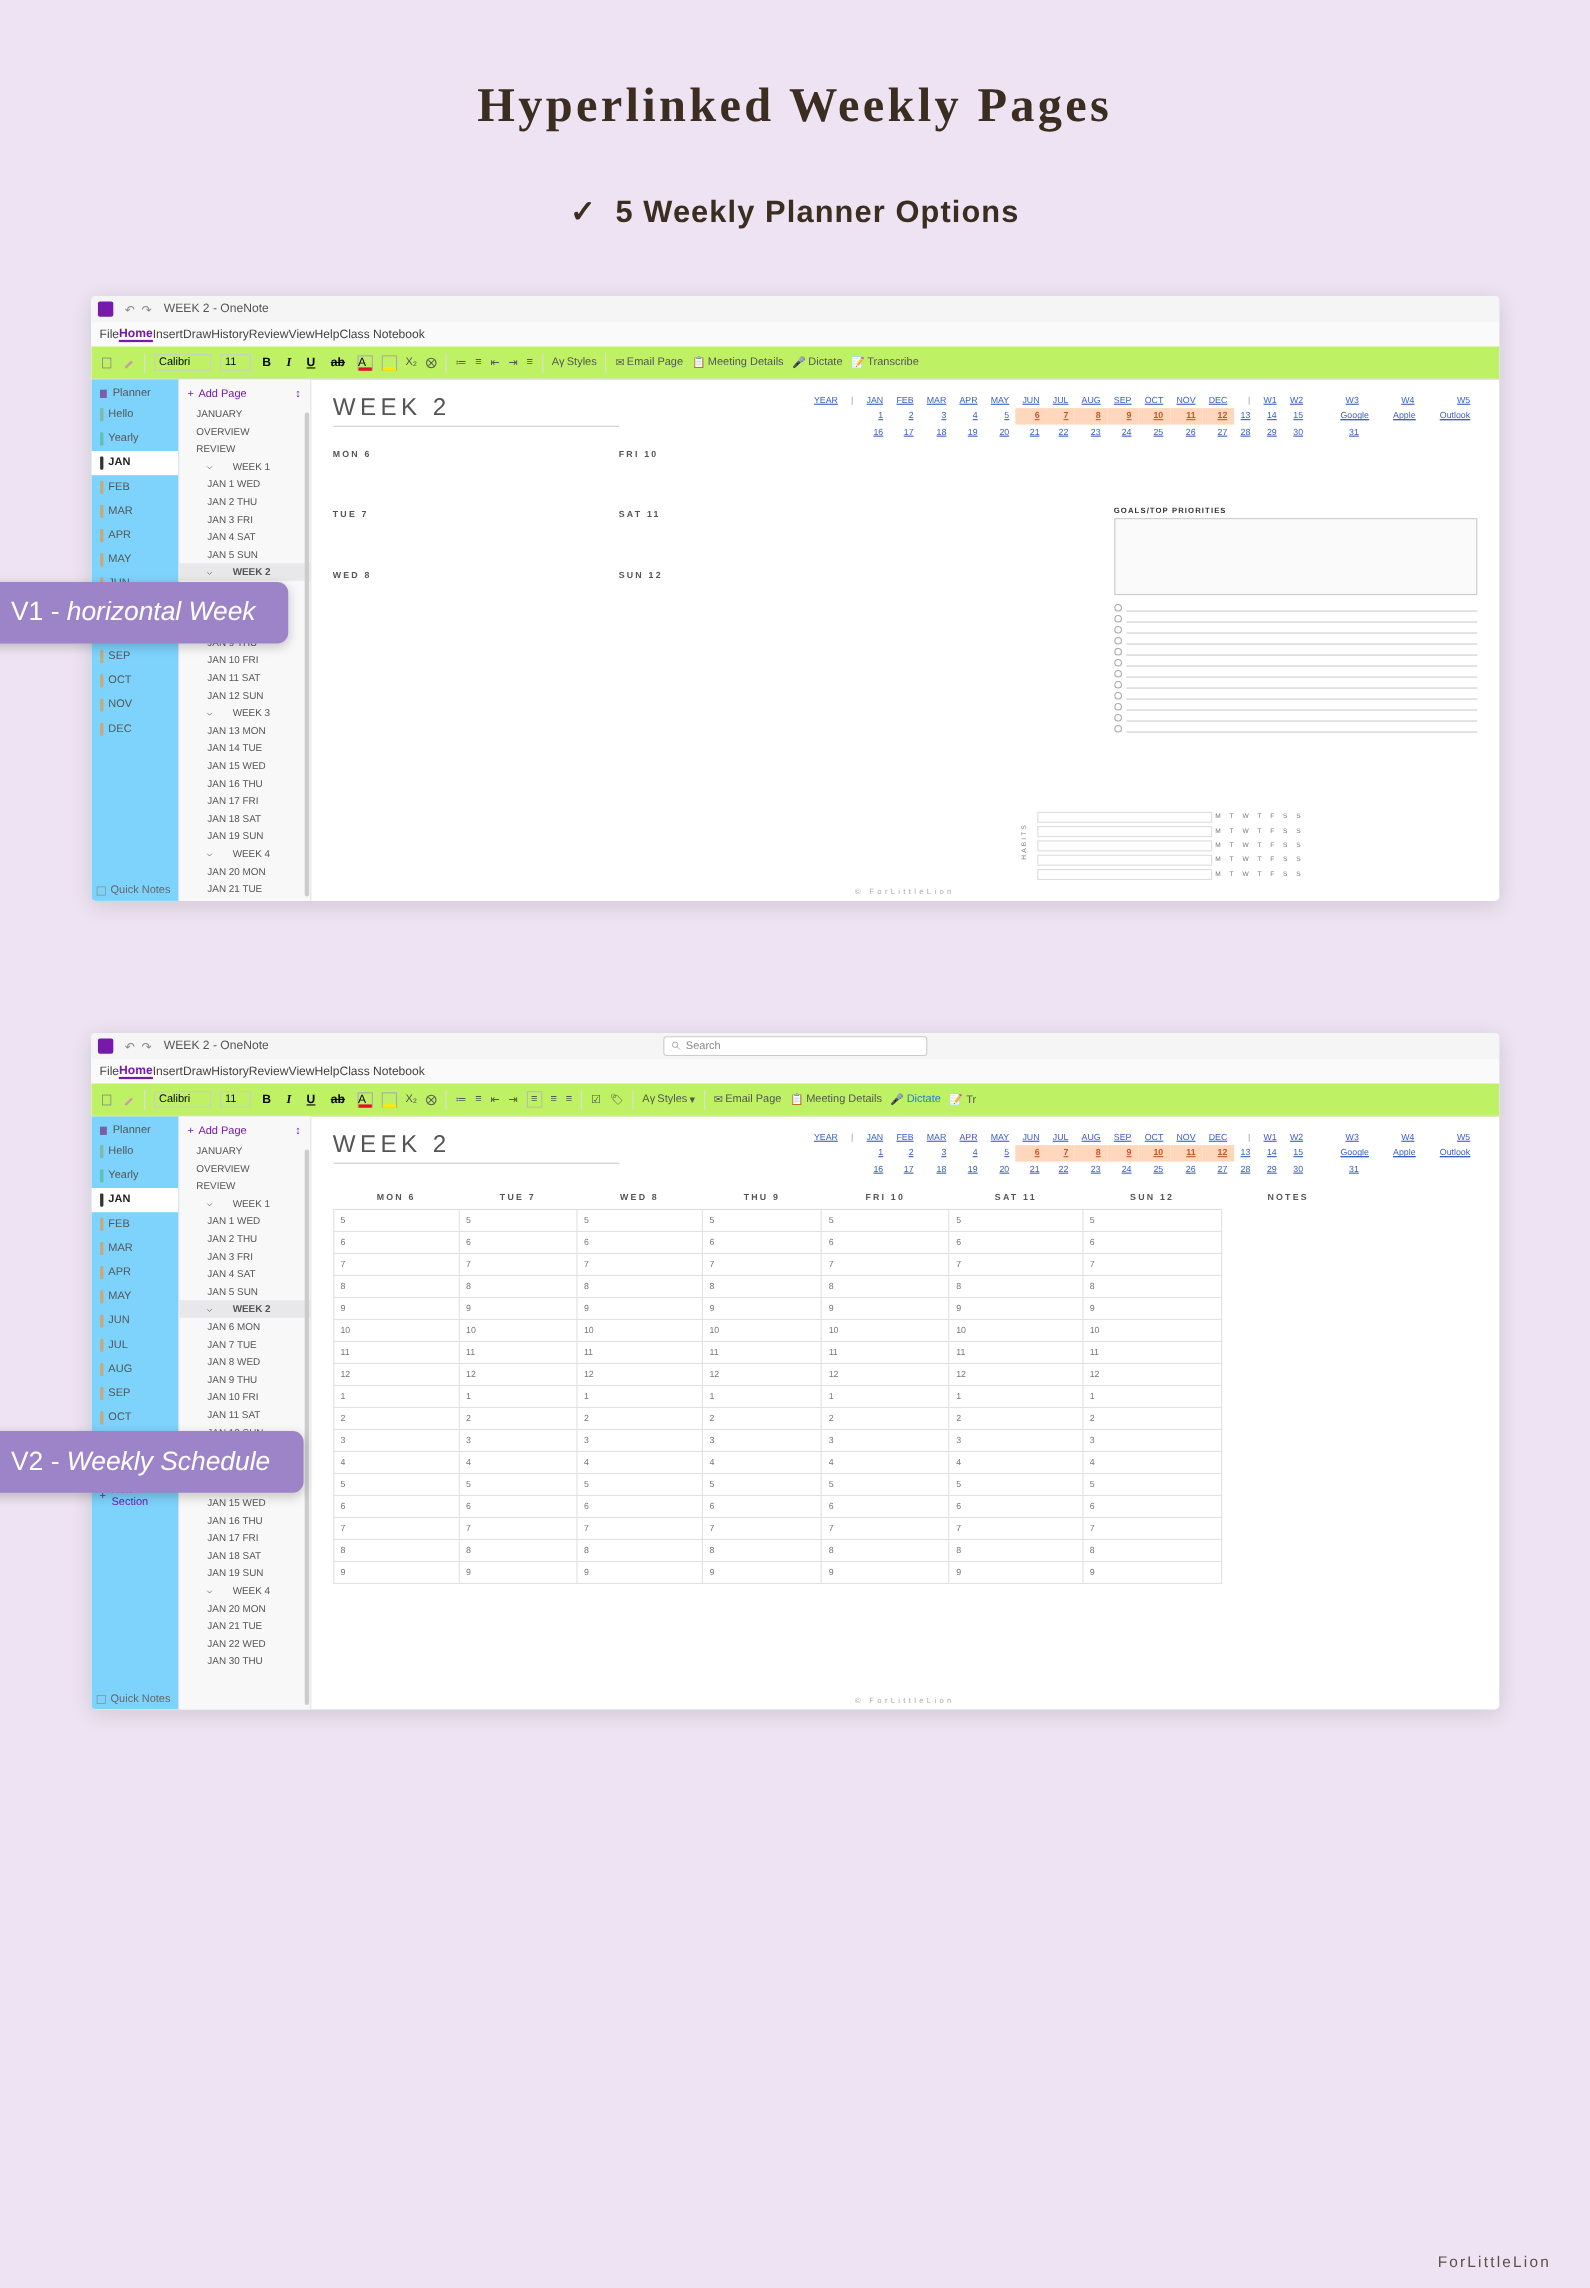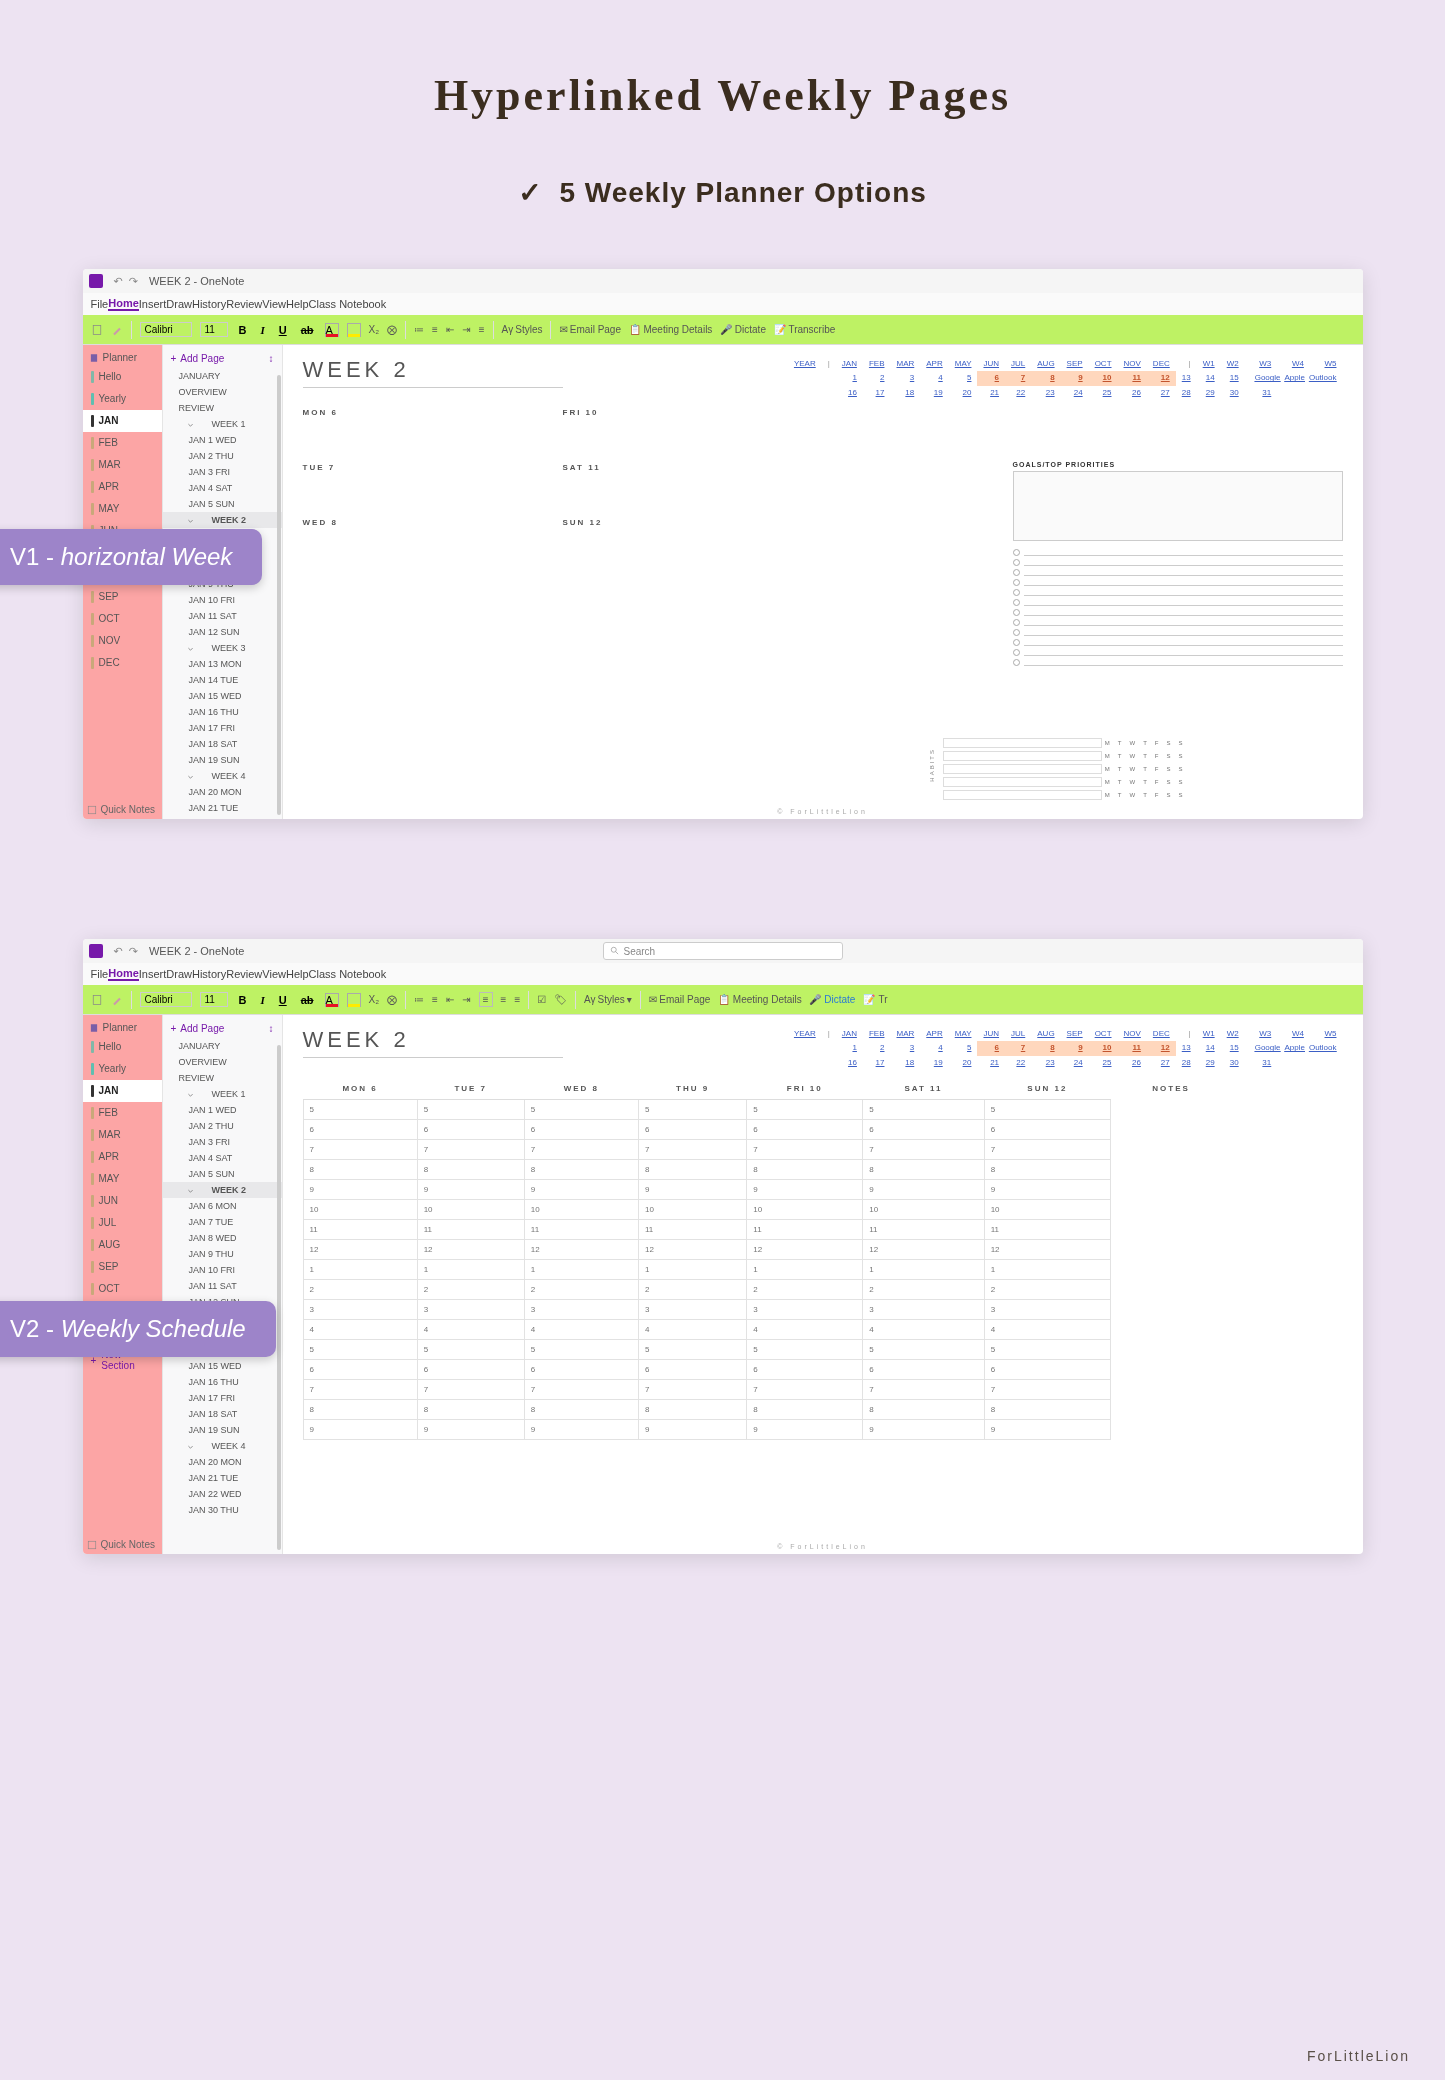--- a/index.html
+++ b/index.html
@@ -25,21 +25,21 @@
 .tb-btn{font-weight:bold;padding:0 3px;cursor:pointer}
 .tb-btn.i{font-style:italic;font-family:serif}
 .tb-btn.u{text-decoration:underline}
 .tb-btn.s{text-decoration:line-through}
 .divider{width:1px;height:18px;background:#ddd}
 .colorbox{width:14px;height:14px;border:1px solid #aaa;position:relative}
 .colorbox.y::after{content:"";position:absolute;bottom:-1px;left:0;right:0;height:3px;background:#ffeb00}
 .colorbox.r::after{content:"";position:absolute;bottom:-1px;left:0;right:0;height:3px;background:#e81123}
 
 .body-row{display:flex;height:calc(100% - 76px)}
-.nav-col{width:80px;background:#fca5a5;border-right:1px solid #e5e5e5;font-size:10px;padding:4px 0}
+.nav-col{width:80px;background:#7dd3fc;border-right:1px solid #e5e5e5;font-size:10px;padding:4px 0}
 .nav-hdr{display:flex;align-items:center;padding:3px 6px;color:#555;gap:4px}
 .nav-hdr svg{width:10px;height:10px}
 .nav-item{display:flex;padding:5px 8px;color:#555;cursor:pointer;gap:5px}
 .nav-item.active{background:#fff;font-weight:600;color:#222}
 .nav-mark{width:3px;height:12px;border-radius:1px}
 .nav-new{color:#7719aa;padding:5px 8px;cursor:pointer;display:flex;gap:5px;align-items:center}
 .nav-quick{position:absolute;bottom:4px;left:4px;font-size:10px;color:#666;display:flex;align-items:center;gap:4px}
 .nav-quick svg{width:10px;height:10px}
 
 .pages-col{width:120px;background:#f8f8f9;border-right:1px solid #e5e5e5;font-size:9px;padding:4px 0;position:relative}
@@ -53,21 +53,21 @@
 .page-item.week svg{width:7px;height:7px}
 
 .content{flex:1;padding:12px 20px;font-size:10px;color:#333;position:relative;overflow:hidden}
 .content-title{font-size:22px;font-weight:300;letter-spacing:4px;color:#555;border-bottom:1px solid #ccc;padding-bottom:4px;display:inline-block;width:260px}
 .mini-cal{position:absolute;top:12px;right:20px;font-size:8px;color:#3b5ec5;line-height:1.8}
 .mini-cal table{border-collapse:collapse}
 .mini-cal td{padding:0 6px;text-decoration:underline;cursor:pointer;text-align:right}
 .mini-cal td.hdr{text-decoration:underline;color:#3b5ec5}
 .mini-cal td.cur{background:#ffd7bd;color:#c4552e;font-weight:600}
 .mini-cal .apps{color:#3b5ec5}
-.mini-cal .apps span{text-decoration:underline;margin-left:4px;cursor:pointer}
+.mini-cal .apps span{text-decoration:underline;margin-left:22px;cursor:pointer}
 .day-block{margin-bottom:46px}
 .day-label{font-size:8px;letter-spacing:2px;color:#555;font-weight:600}
 .two-col-days{display:flex;gap:40px;margin-top:20px}
 .col-left{width:220px}
 .col-right{width:200px}
 
 .goals-box{position:absolute;top:116px;right:20px;width:330px;font-size:7px}
 .goals-header{font-weight:700;letter-spacing:1px;padding-bottom:3px}
 .goals-area{border:1px solid #ccc;height:70px;background:#fafafa}
 .goal-lines{margin-top:8px}

